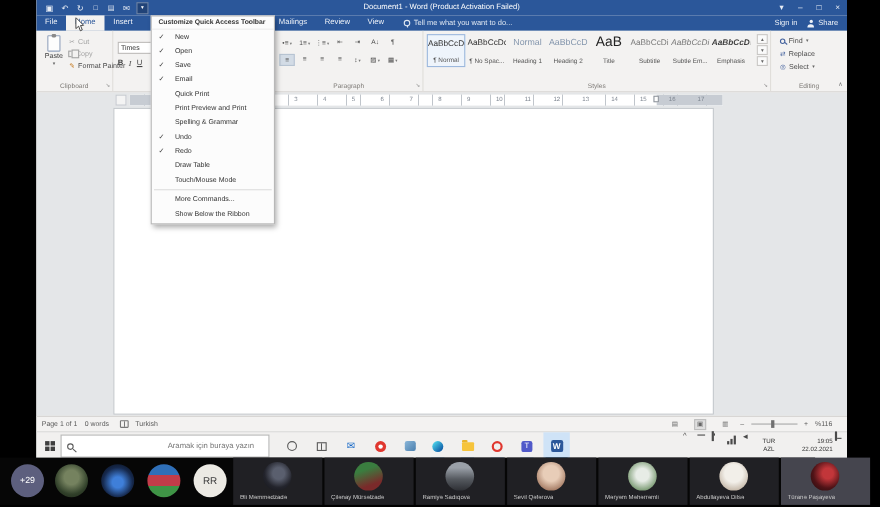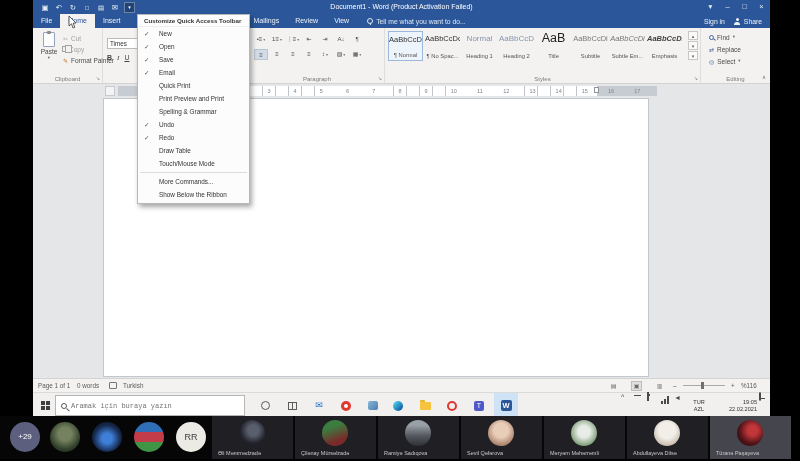--- a/index.html
+++ b/index.html
@@ -119,21 +119,21 @@
 
   
   .taskbar{position:absolute;left:0;top:392px;width:100%;height:26px;background:#f1f0ef;border-top:1px solid #dadada;}
   .startbtn{position:absolute;left:3px;top:0;width:18px;height:25px;display:flex;align-items:center;justify-content:center;}
   .winlogo{width:9px;height:9px;display:grid;grid-template-columns:4px 4px;grid-template-rows:4px 4px;gap:1px;}
   .winlogo i{background:#3f3f3f;}
   .searchbox{position:absolute;left:22px;top:2px;width:190px;height:21px;background:#fff;border:1px solid #b5b5b5;
     display:flex;align-items:center;gap:4px;padding:0 5px;}
   .mag{width:6px;height:6px;border:1px solid #5a5a5a;border-radius:50%;position:relative;flex:none;}
   .mag::after{content:"";position:absolute;right:-3px;bottom:-2px;width:3.5px;height:1px;background:#5a5a5a;transform:rotate(42deg);}
-  .searchbox input{border:none;outline:none;font-size:7px;color:#444;width:160px;background:transparent;font-family:Liberation Mono, monospace;}
+  .searchbox input{border:none;outline:none;font-size:7px;color:#444;width:160px;background:transparent;font-family:Liberation Sans, sans-serif;text-align:right;}
   .tb-ic{position:absolute;top:0;width:24px;height:25px;display:flex;align-items:center;justify-content:center;}
   .tb-ic.open::after{content:"";position:absolute;bottom:0;left:6px;width:12px;height:2px;background:#76a9dd;}
   .tb-ic.active{background:#cfe3f7;}
   .tb-ic.active::after{content:"";position:absolute;bottom:0;left:2px;width:20px;height:2px;background:#1c6fbe;}
   .ic-ring{width:9px;height:9px;border:1.5px solid #5a5a5a;border-radius:50%;}
   .ic-tv{width:9px;height:8px;border:1px solid #5a5a5a;background:linear-gradient(90deg,transparent 42%,#5a5a5a 42% 58%,transparent 58%);}
   .ic-mail{font-size:9px;color:#1467c6;line-height:9px;}
   .ic-red{width:10px;height:10px;border-radius:50%;background:#e0372f;position:relative;}
   .ic-red::after{content:"";position:absolute;left:3px;top:3px;width:4px;height:4px;border-radius:50%;background:#fff;}
   .ic-blue{width:10px;height:9px;border-radius:2px;background:linear-gradient(135deg,#8ab6d8,#4a7fae);}

